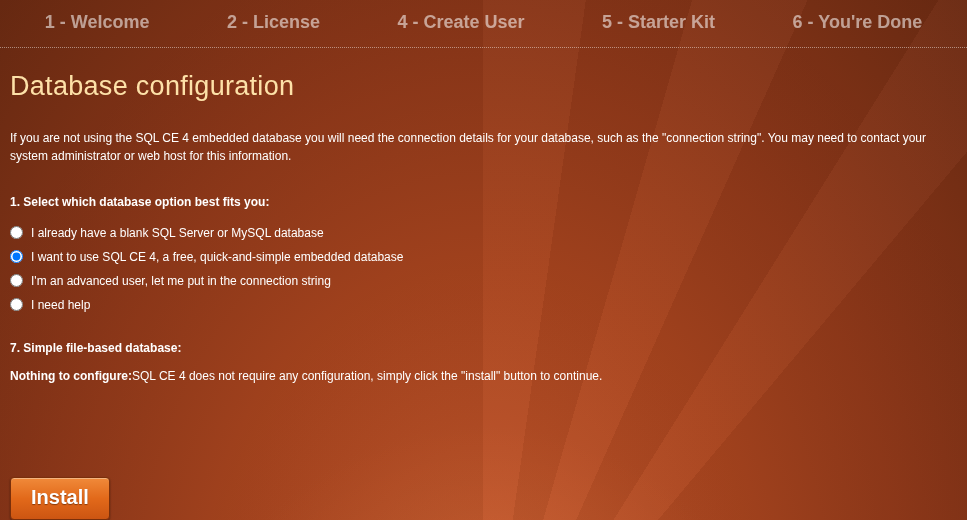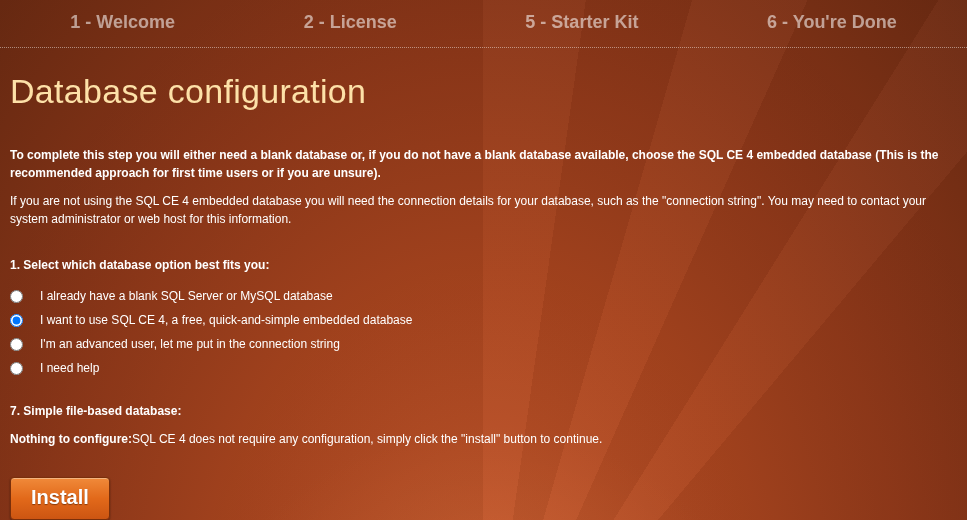--- a/index.html
+++ b/index.html
@@ -71,44 +71,44 @@
   border-bottom: 8px solid #fff;
 }
 .content {
   padding: 18px 10px 0 10px;
   color: #fff;
   font-size: 12px;
   line-height: 1.5;
   position: relative;
 }
 h1 {
-  font-size: 34px;
+  font-size: 27px;
   font-weight: normal;
   color: #fde1a8;
-  margin-bottom: 29px;
+  margin-bottom: 22px;
   letter-spacing: 0.3px;
 }
 .intro-bold {
   font-weight: bold;
   margin-bottom: 10px;
   max-width: 940px;
 }
 .intro-reg {
   margin-bottom: 28px;
   max-width: 940px;
 }
 .section-title {
   font-weight: bold;
   margin-bottom: 10px;
 }
 .options { margin-bottom: 22px; }
 .opt {
   display: flex;
   align-items: center;
-  gap: 17px;
+  gap: 8px;
   padding: 3px 0;
 }
 .opt input { cursor: pointer; }
 .opt label { cursor: pointer; }
 .nothing { margin-top: 10px; }
 .nothing b { font-weight: bold; }
 .install-btn {
   position: absolute;
   bottom: 0;
   left: 10px;
@@ -130,28 +130,28 @@
   height: 44px;
 }
 </style>
 </head>
 <body>
 <div class="rays"></div>
 
 <div class="steps">
   <div class="step">1 - Welcome</div>
   <div class="step">2 - License</div>
+  <div class="step">4 - Create User</div>
   <div class="step">5 - Starter Kit</div>
   <div class="step">6 - You're Done</div>
 </div>
 
 <div class="content">
   <h1>Database configuration</h1>
 
-  <p class="intro-bold">To complete this step you will either need a blank database or, if you do not have a blank database available, choose the SQL CE 4 embedded database (This is the recommended approach for first time users or if you are unsure).</p>
   <p class="intro-reg">If you are not using the SQL CE 4 embedded database you will need the connection details for your database, such as the "connection string". You may need to contact your system administrator or web host for this information.</p>
 
   <p class="section-title">1. Select which database option best fits you:</p>
 
   <div class="options">
     <div class="opt">
       <input type="radio" name="db" style="">
       <label>I already have a blank SQL Server or MySQL database</label>
     </div>
     <div class="opt">

